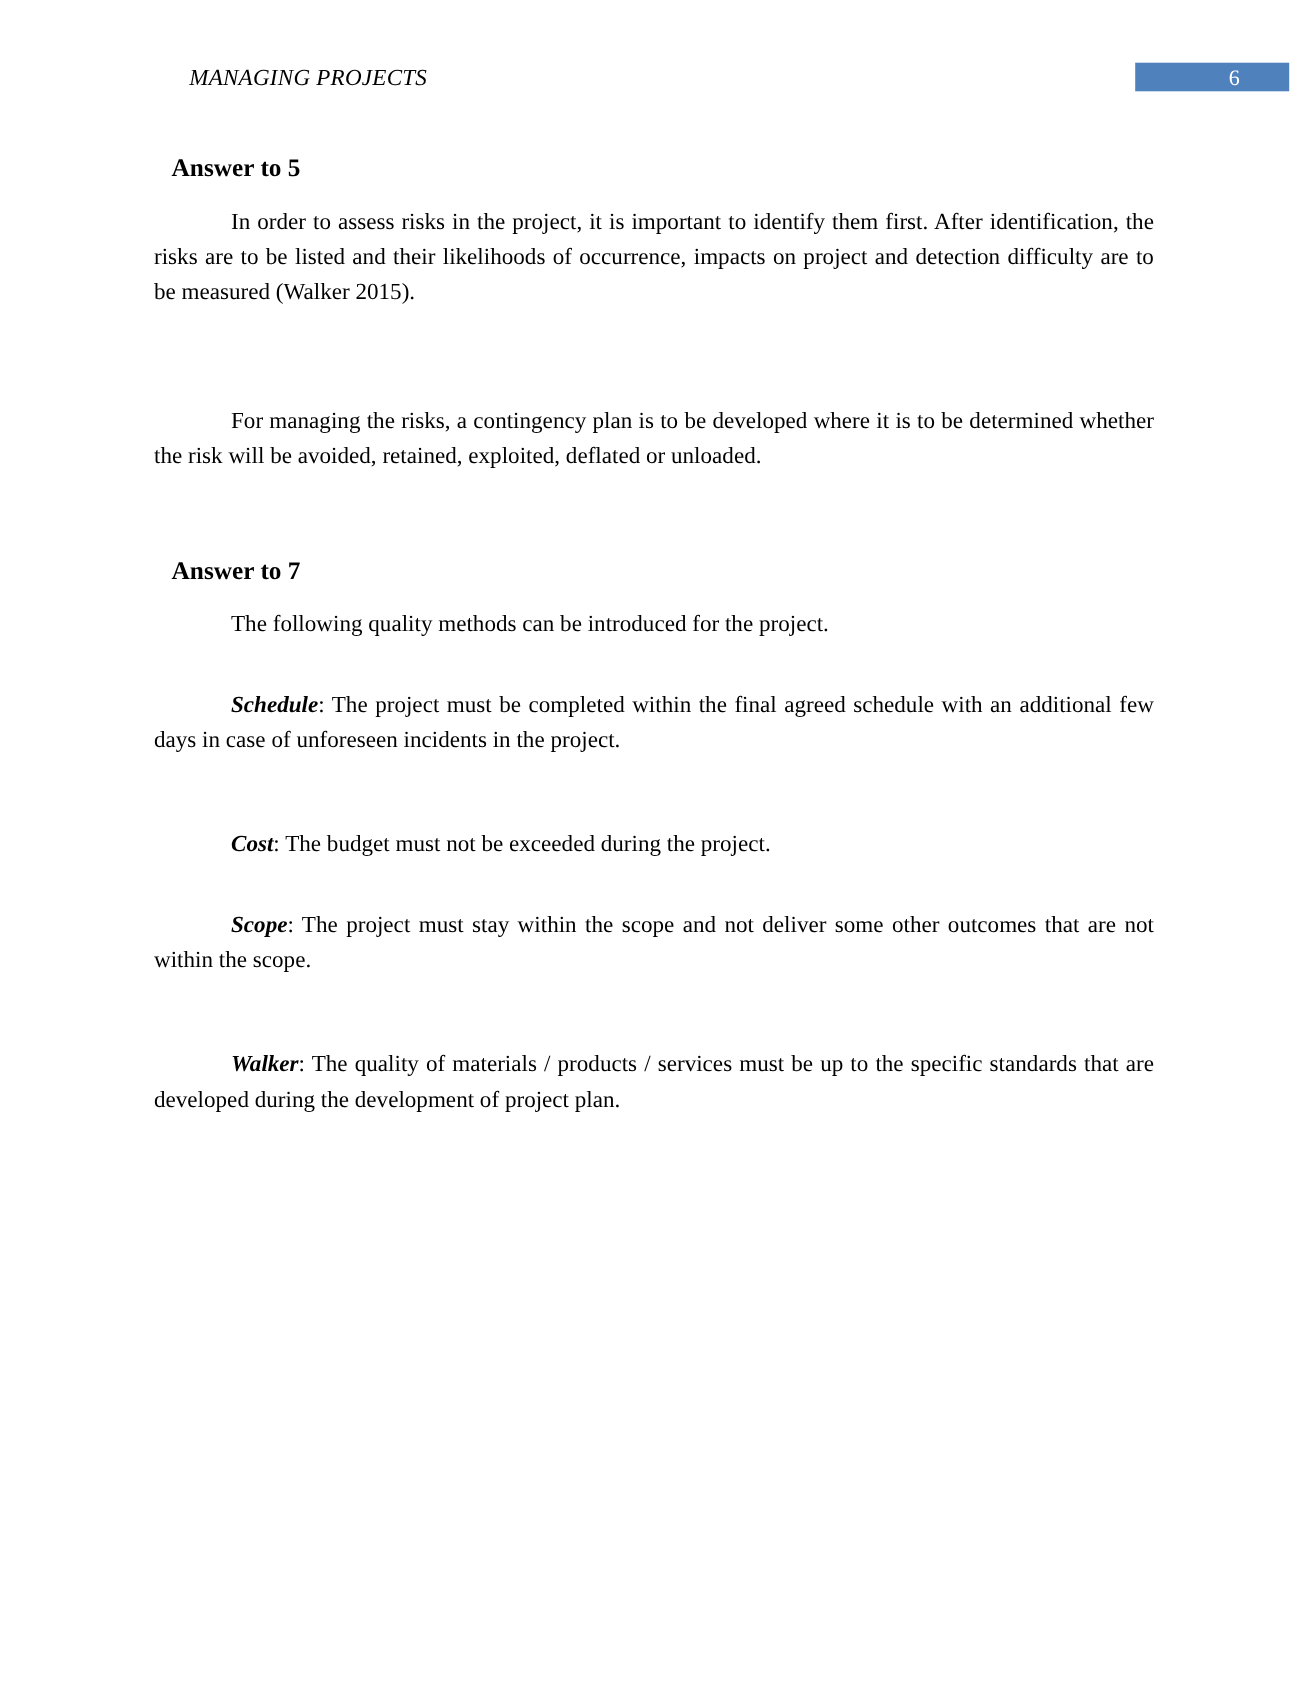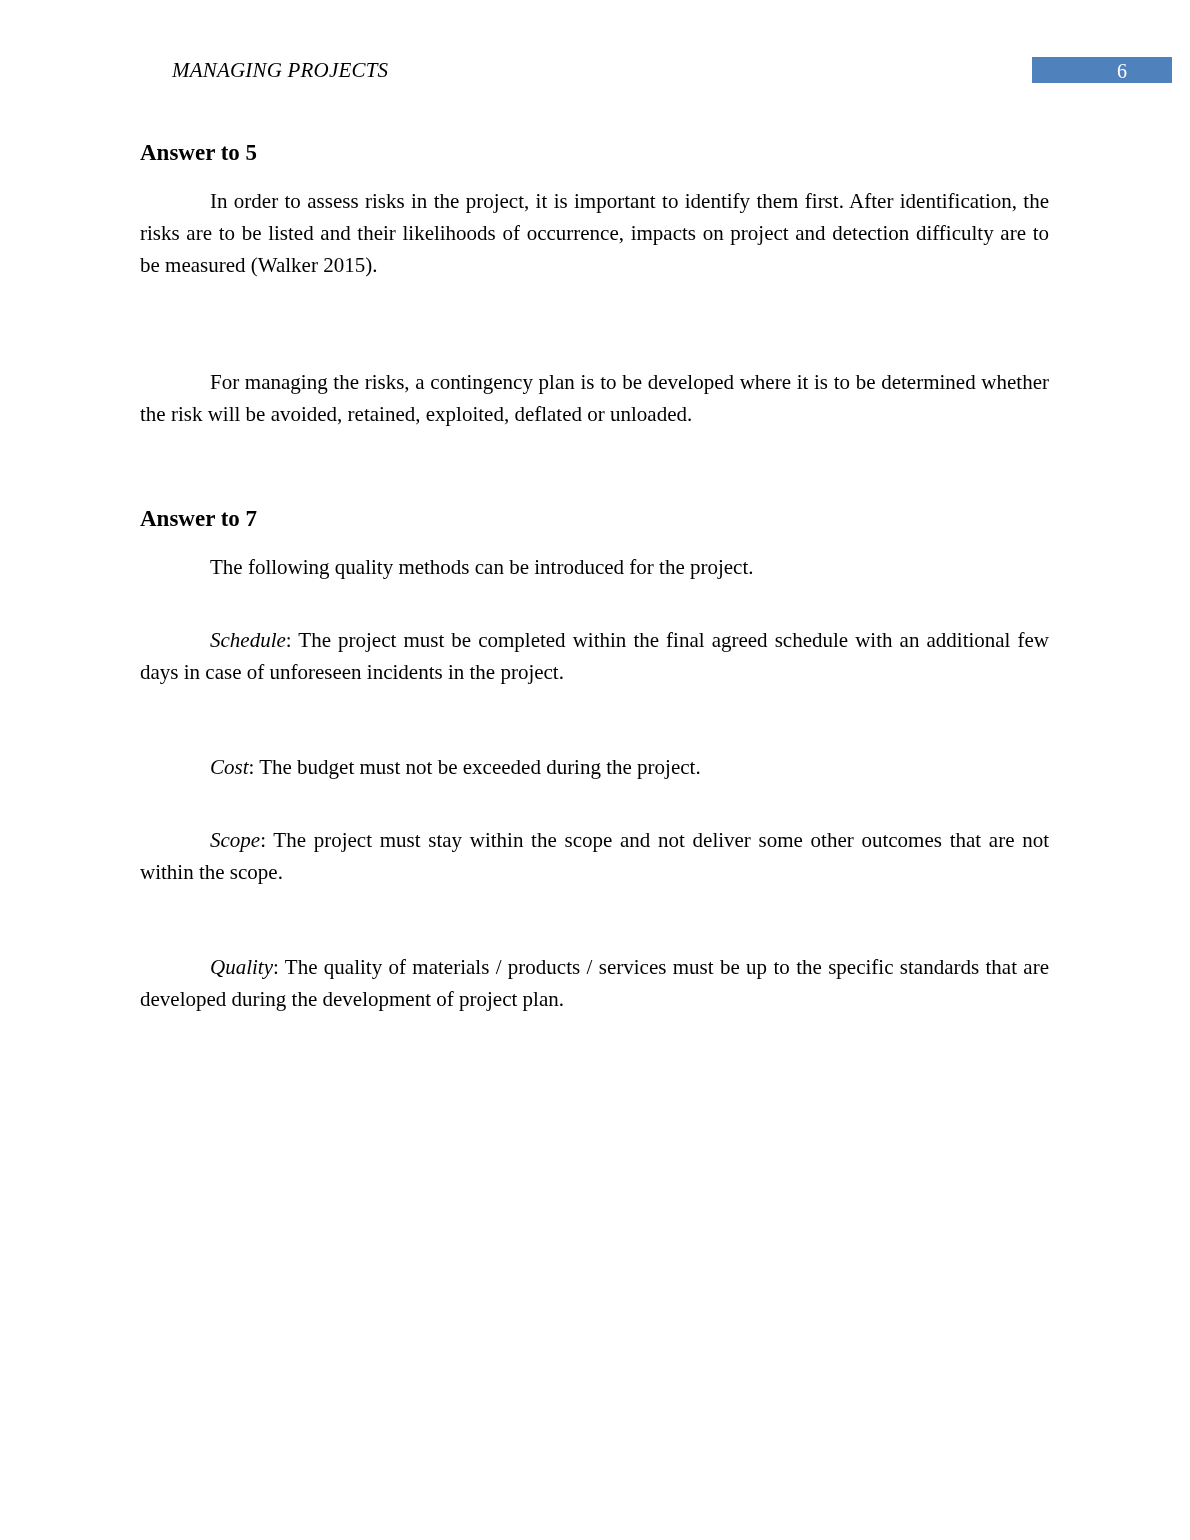--- a/index.html
+++ b/index.html
@@ -3,24 +3,24 @@
 <meta charset="utf-8">
 <style>
   html, body { margin: 0; padding: 0; background: #ffffff; }
   body { width: 1190px; height: 1540px; position: relative; overflow: hidden;
          font-family: "Liberation Serif", "DejaVu Serif", serif; color: #000; }
   .header-title { position: absolute; left: 172px; top: 58px; font-size: 21px; letter-spacing: 0.2px; font-style: italic; }
   .page-num-box { position: absolute; left: 1032px; top: 57px; width: 140px; height: 26px;
                   background: #4f81bd; color: #fff; font-size: 20px; line-height: 26px; }
   .page-num-box span { position: absolute; left: 85px; top: 1px; }
   .content { position: absolute; left: 140px; top: 0; width: 909px; }
-  h2 { position: absolute; left: 0; margin: 0; font-size: 23px; font-weight: bold; }
+  h2 { position: absolute; left: 16px; margin: 0; font-size: 23px; font-weight: bold; }
   p { position: absolute; left: 0; width: 909px; margin: 0; font-size: 21px;
       line-height: 32px; text-align: justify; text-indent: 70px; }
-  .term { font-weight: normal; font-style: italic; }
+  .term { font-weight: bold; font-style: italic; }
 </style>
 </head>
 <body>
 
 <div>
   <div class="header-title">MANAGING PROJECTS</div>
   <div class="page-num-box">
     <span>6</span>
   </div>
 </div>
@@ -32,14 +32,14 @@
 
   <h2 style="top:506px;">Answer to 7</h2>
   <p style="top:551px;font-family:Liberation Serif, serif;">The following quality methods can be introduced for the project.</p>
 
   <p style="top:624px;"><span class="term">Schedule</span><span>: The project must be completed within the final agreed schedule with an additional few days in case of unforeseen incidents in the project.</span></p>
 
   <p style="top:751px;"><span class="term">Cost</span><span>: The budget must not be exceeded during the project.</span></p>
 
   <p style="top:824px;"><span class="term">Scope</span><span>: The project must stay within the scope and not deliver some other outcomes that are not within the scope.</span></p>
 
-  <p style="top:951px;"><span class="term">Quality</span><span>: The quality of materials / products / services must be up to the specific standards that are developed during the development of project plan.</span></p>
+  <p style="top:951px;"><span class="term">Walker</span><span>: The quality of materials / products / services must be up to the specific standards that are developed during the development of project plan.</span></p>
 </div>
 
 </body></html>

